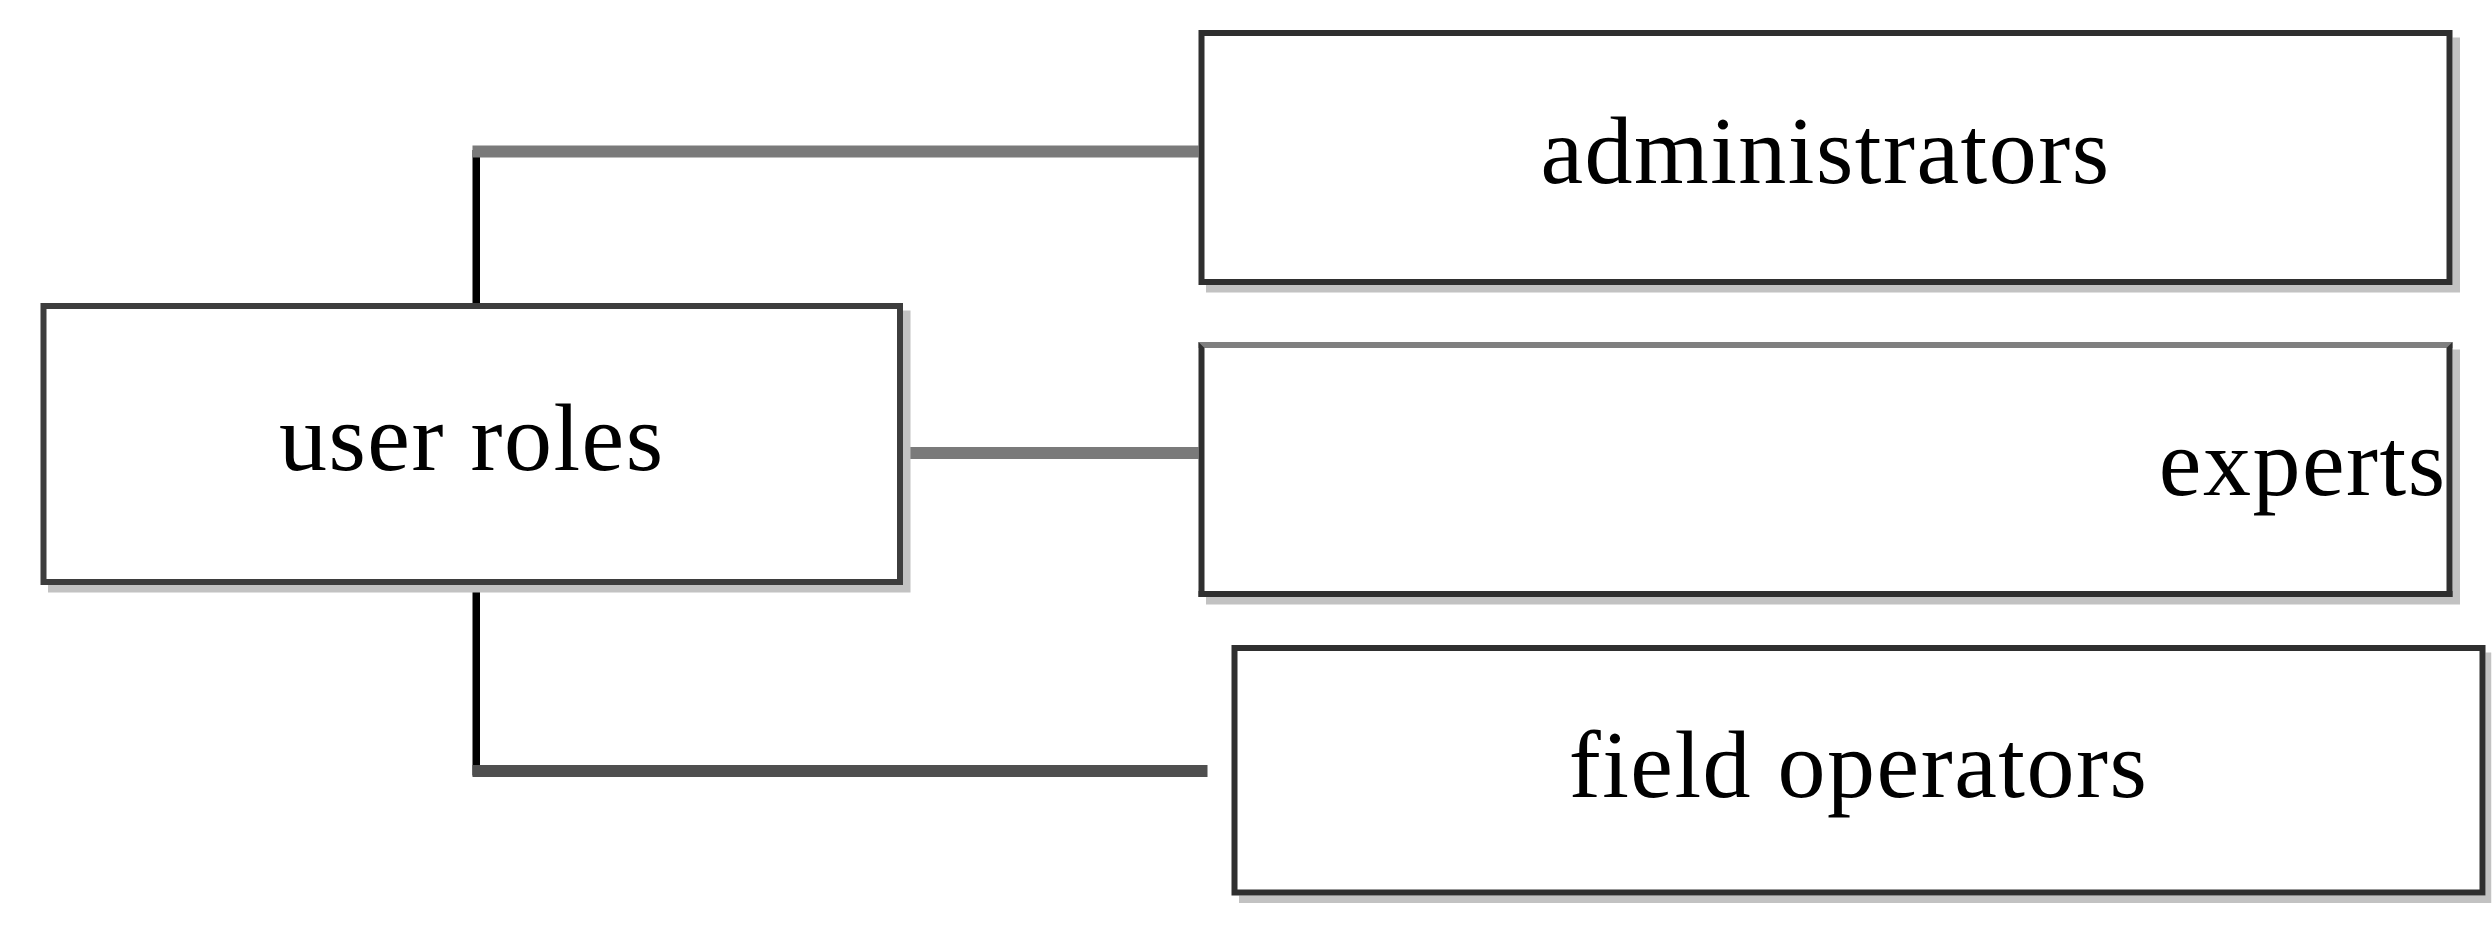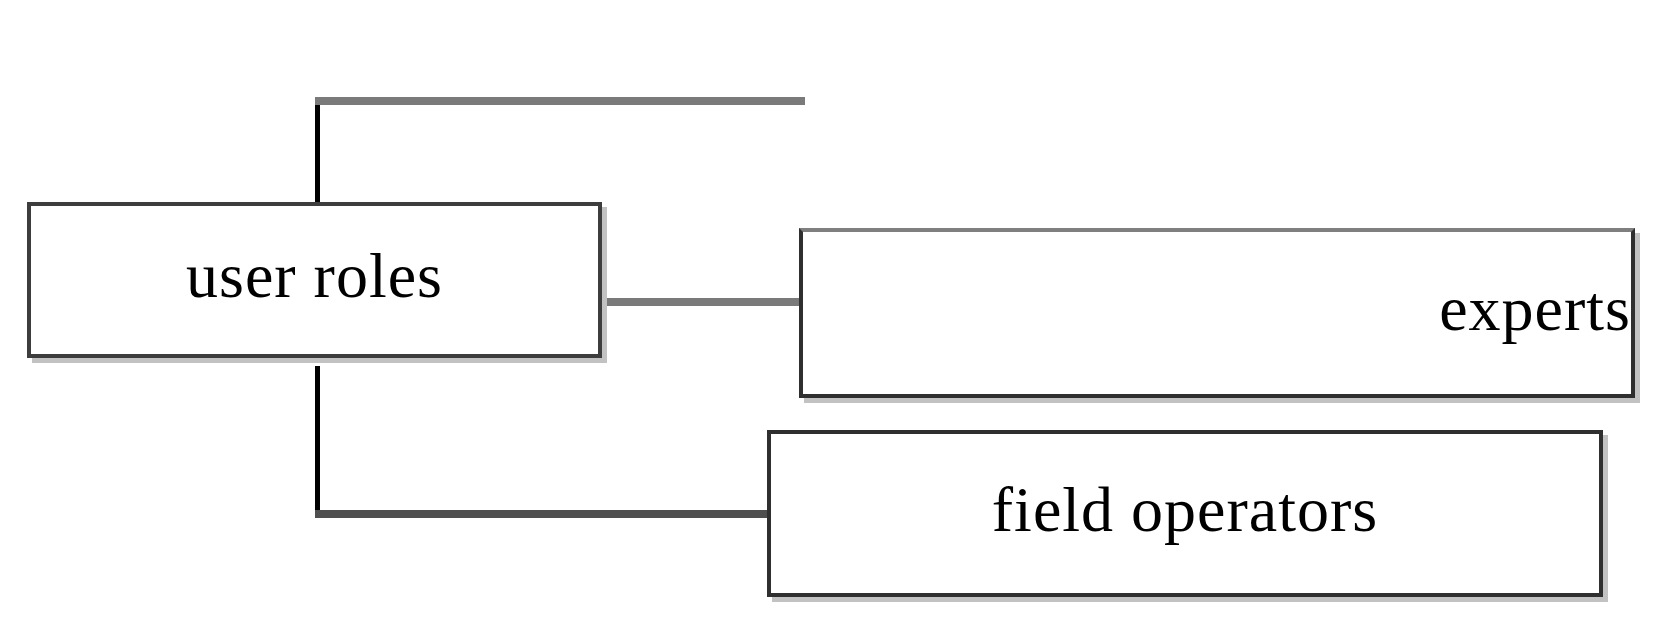--- a/index.html
+++ b/index.html
@@ -26,24 +26,24 @@
     justify-content: center;
     z-index: 2;
   }
   .box .label {
     font-size: 64px;
     color: var(--text, #000000);
     letter-spacing: 1px;
     white-space: nowrap;
     transform: translateY(-4px);
   }
-  .box-root      { left: 27px;  top: 202px; width: 575px; height: 156px; border-color: #3d3d3d; }
+  .box-root      { left: 27px;  top: 202px; width: 575px; height: 188px; border-color: #3d3d3d; }
   .box-admin     { left: 799px; top: 20px;  width: 836px; height: 170px; }
   .box-experts   { left: 799px; top: 228px; width: 836px; height: 170px; border-top-color: #7f7f7f; justify-content: flex-end; }
-  .box-fieldops  { left: 767px; top: 430px; width: 836px; height: 167px; }
+  .box-fieldops  { left: 821px; top: 430px; width: 836px; height: 167px; }
 
   .vline {
     position: absolute;
     left: 315px;
     width: 5px;
     background: var(--line-black, #000000);
     z-index: 1;
   }
   .vline-top    { top: 100px; height: 106px; }
   .vline-bottom { top: 366px; height: 151px; }
@@ -65,20 +65,23 @@
   <div class="vline vline-top"></div>
   <div class="vline vline-bottom"></div>
   <div class="hline hline-admin"></div>
   <div class="hline hline-experts"></div>
   <div class="hline hline-fieldops"></div>
 
   <div class="box box-root">
     <span class="label">user roles</span>
   </div>
 
+  <div class="box box-admin">
+    <span class="label">administrators</span>
+  </div>
 
   <div class="box box-experts">
     <span class="label">experts</span>
   </div>
 
   <div class="box box-fieldops">
     <span class="label">field operators</span>
   </div>
 
 </div>

